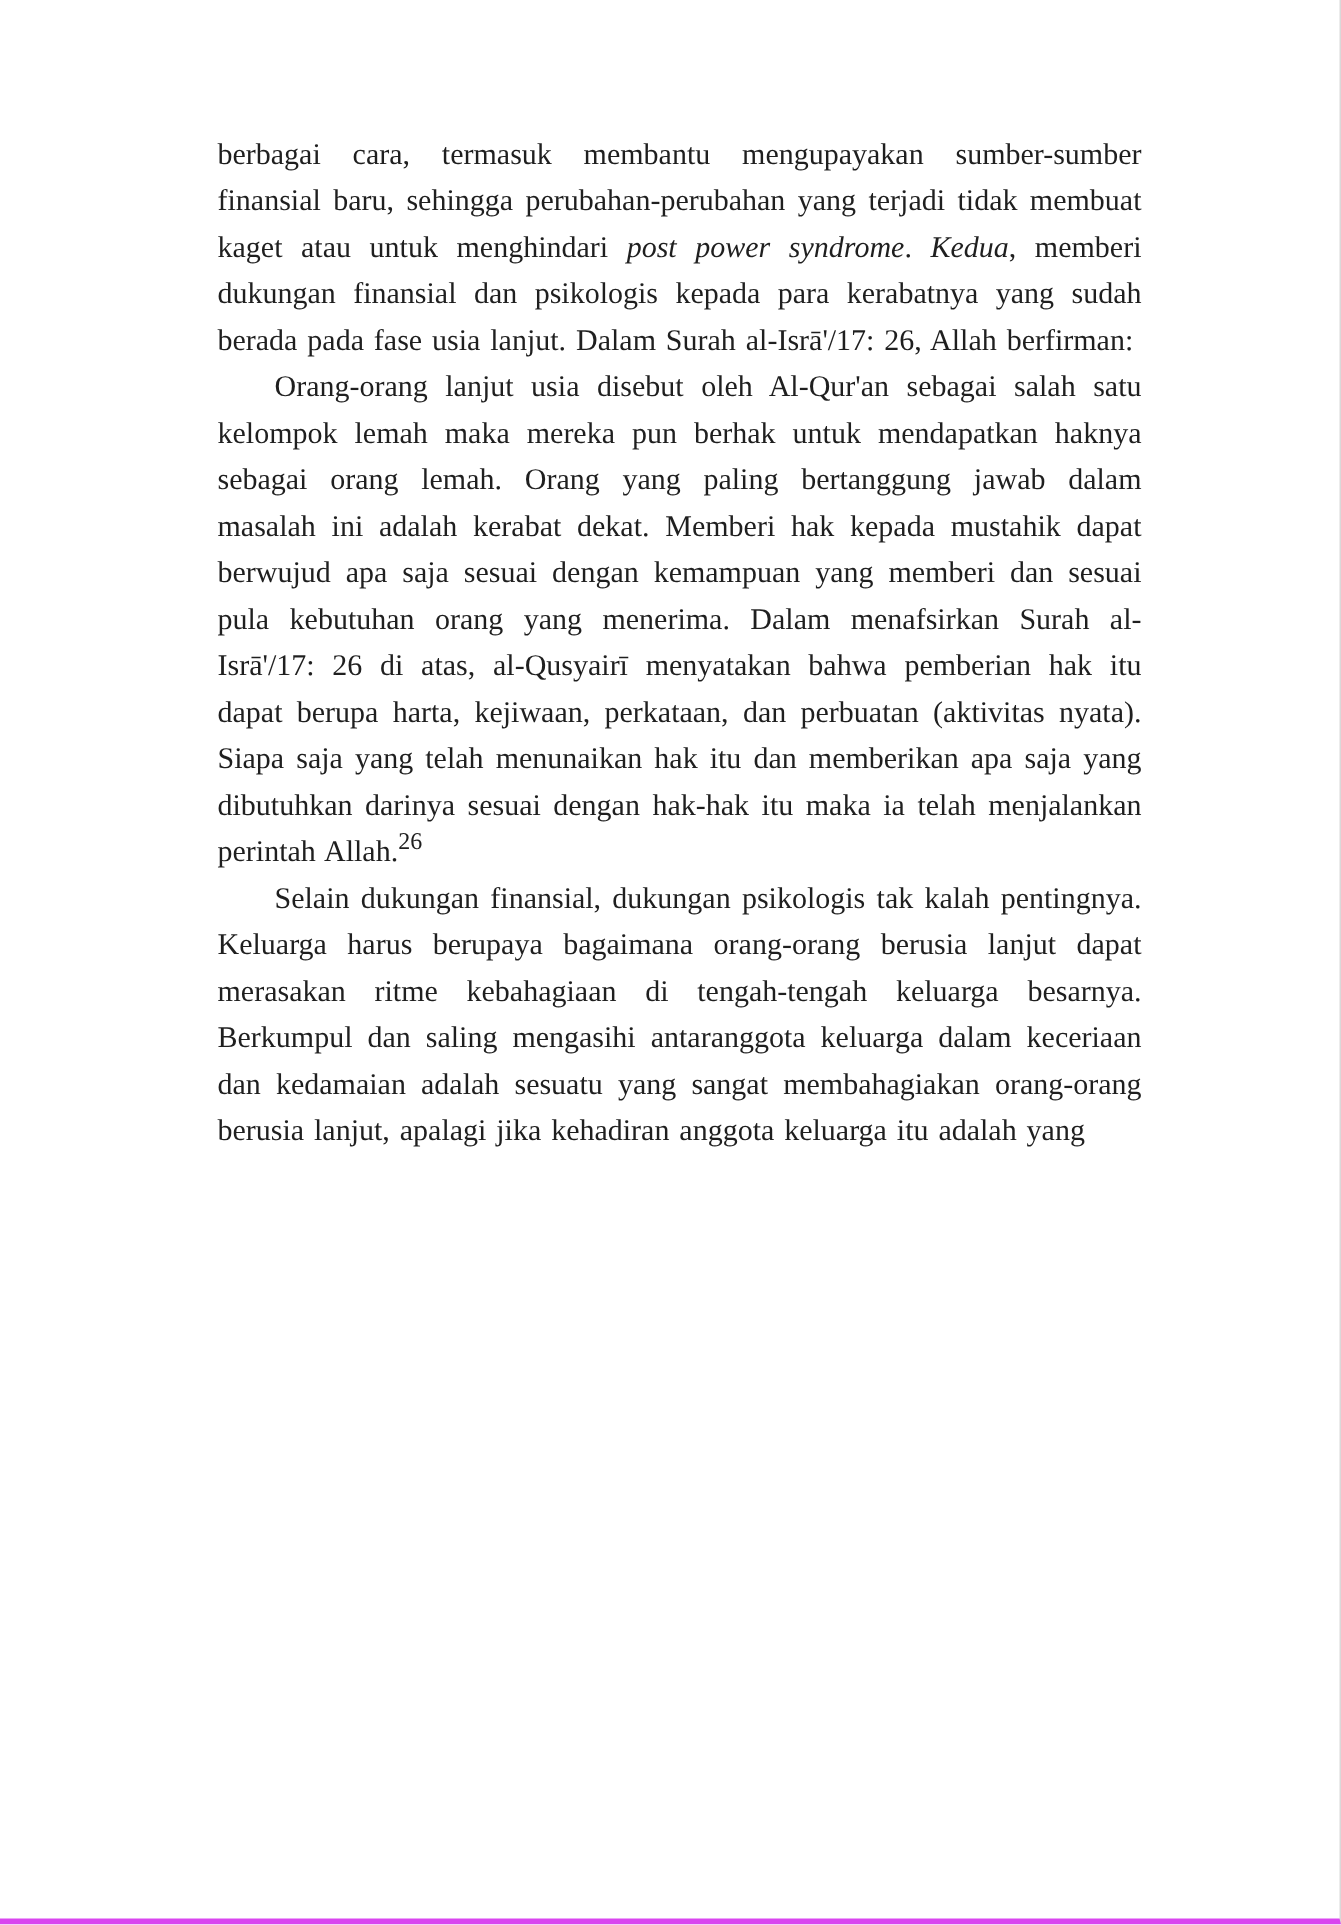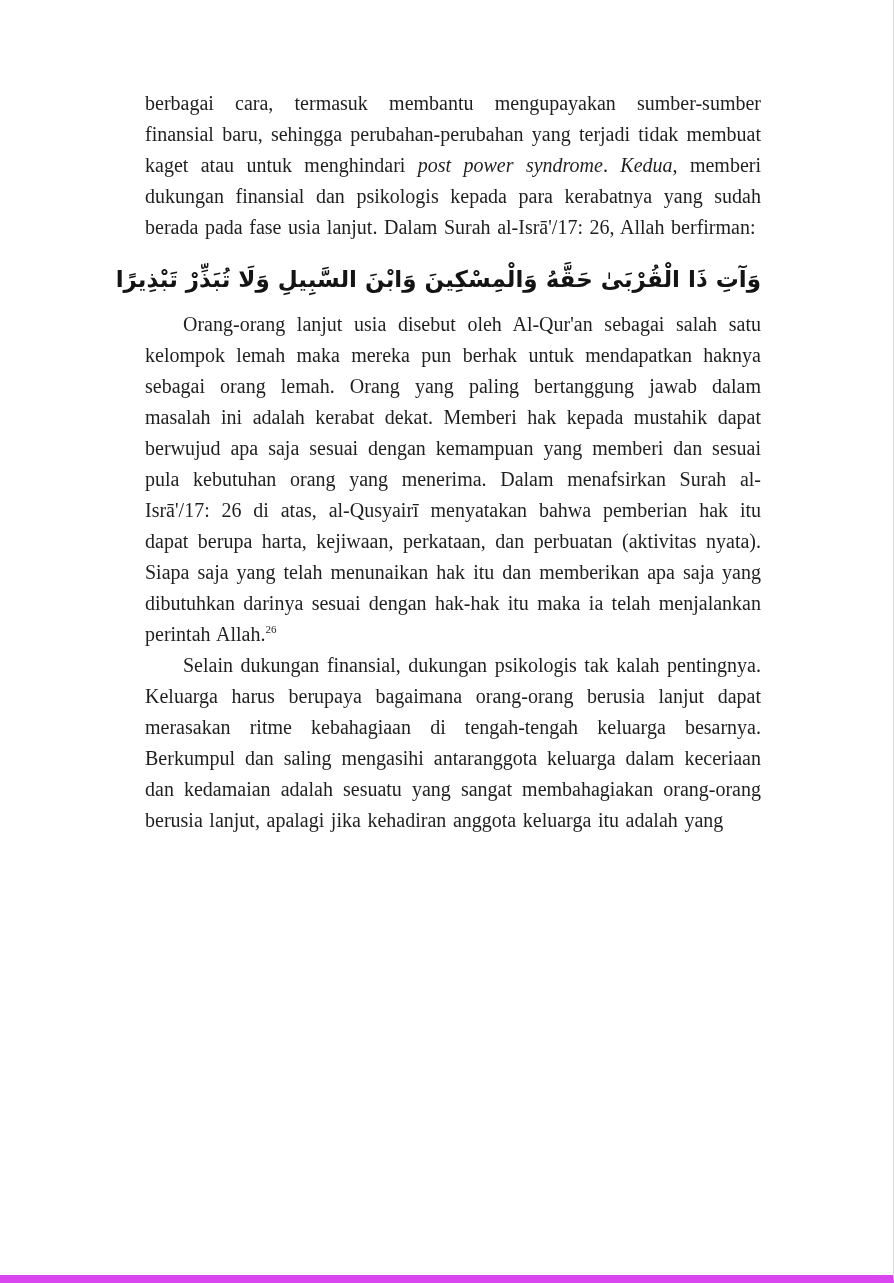--- a/index.html
+++ b/index.html
@@ -9,21 +9,21 @@
   }
   .page {
     position: relative;
     width: 894px;
     height: 1283px;
     background: #ffffff;
     overflow: hidden;
     font-family: "Liberation Serif", serif;
     color: #1f1f1f;
     border-right: 1px solid #d9d9d9;
-    border-bottom: 8px solid #d946ef;
+    border-bottom: 4px solid #d946ef;
     box-sizing: border-box;
   }
   .content {
     position: absolute;
     top: 88px;
     left: 145px;
     width: 616px;
   }
   p.body {
     margin: 0;
@@ -50,21 +50,21 @@
     margin: 0 0 42px 0;
     font-size: 20px;
     line-height: 31px;
     text-align: justify;
     word-spacing: 1.6px;
   }
   p.translation .ital {
     font-style: italic;
   }
   .footnote-ref {
-    font-size: 11px;
+    font-size: 16px;
     vertical-align: super;
     line-height: 0;
     margin-top: 43px;
   }
   .footer {
     position: absolute;
     top: 1136px;
     left: 145px;
     width: 615px;
     display: flex;
@@ -86,21 +86,20 @@
 </style>
 </head>
 <body>
 
 <div class="page">
 
   <div class="content">
 
     <p class="body"><span>berbagai cara, termasuk membantu mengupayakan sumber-sumber finansial baru, sehingga perubahan-perubahan yang terjadi tidak membuat kaget atau untuk menghindari </span><i>post power syndrome</i><span>. </span><i>Kedua</i><span>, memberi dukungan finansial dan psikologis kepada para kerabatnya yang sudah berada pada fase usia lanjut. Dalam Surah al-Isrā'/17: 26, Allah berfirman:</span></p>
 
-    <div class="arabic" dir="rtl">وَآتِ ذَا الْقُرْبَىٰ حَقَّهُ وَالْمِسْكِينَ وَابْنَ السَّبِيلِ وَلَا تُبَذِّرْ تَبْذِيرًا</div>
 
 
     <p class="body indent"><span>Orang-orang lanjut usia disebut oleh Al-Qur'an sebagai salah satu kelompok lemah maka mereka pun berhak untuk mendapatkan haknya sebagai orang lemah. Orang yang paling bertanggung jawab dalam masalah ini adalah kerabat dekat. Memberi hak kepada mustahik dapat berwujud apa saja sesuai dengan kemampuan yang memberi dan sesuai pula kebutuhan orang yang menerima. Dalam menafsirkan Surah al-Isrā'/17: 26 di atas, al-Qusyairī menyatakan bahwa pemberian hak itu dapat berupa harta, kejiwaan, perkataan, dan perbuatan (aktivitas nyata). Siapa saja yang telah menunaikan hak itu dan memberikan apa saja yang dibutuhkan darinya sesuai dengan hak-hak itu maka ia telah menjalankan perintah Allah.</span><span class="footnote-ref">26</span></p>
 
     <p class="body indent">Selain dukungan finansial, dukungan psikologis tak kalah pentingnya. Keluarga harus berupaya bagaimana orang-orang berusia lanjut dapat merasakan ritme kebahagiaan di tengah-tengah keluarga besarnya. Berkumpul dan saling mengasihi antaranggota keluarga dalam keceriaan dan kedamaian adalah sesuatu yang sangat membahagiakan orang-orang berusia lanjut, apalagi jika kehadiran anggota keluarga itu adalah yang</p>
 
   </div>
 
 
 </div>

